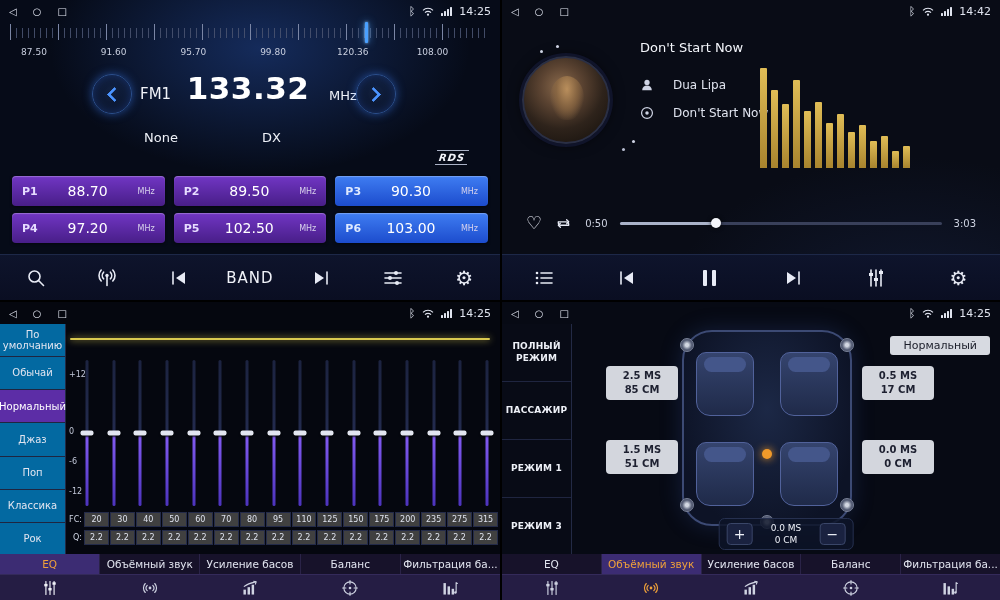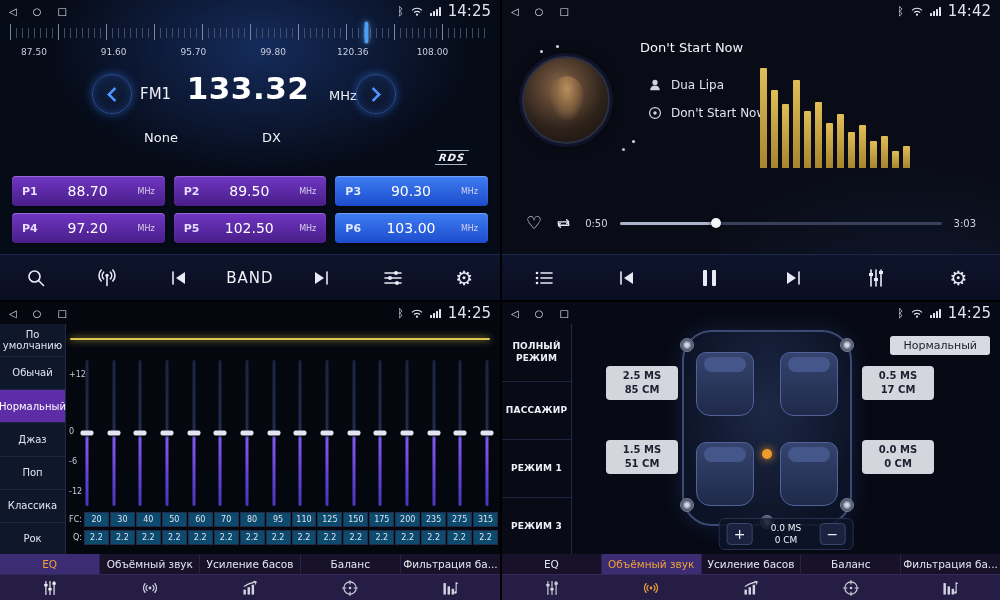--- a/index.html
+++ b/index.html
@@ -12,21 +12,21 @@
 .panel-player{background:#090c16;border-left:2px solid #000}
 .panel-player::before{content:"";position:absolute;inset:0;background:radial-gradient(ellipse 340px 220px at 82% 105%,rgba(32,48,95,.35),transparent 72%);pointer-events:none}
 .panel-eq{background:#05070f;border-top:2px solid #000}
 .panel-sur{background:#070a14;border-top:2px solid #000;border-left:2px solid #000}
 
 
 .statusbar{height:22px;display:flex;align-items:center;justify-content:space-between;padding:0 9px;position:relative;z-index:6}
 .sb-left{display:flex;align-items:center;gap:16px;font-size:10px;color:#dfe3ee}
 .sb-left span{cursor:pointer}
 .sb-right{display:flex;align-items:center;gap:7px;color:#dfe3ee}
-.sb-time{font-size:15px}
+.sb-time{font-size:11px}
 .bt{font-size:11px;line-height:1}
 .wifi svg{display:block}
 .sig{display:flex;align-items:flex-end;gap:1px;height:9px}
 .sig i{width:2px;background:#dfe3ee;display:block;border-radius:.5px}
 .sig i:nth-child(1){height:3px}.sig i:nth-child(2){height:5px}
 .sig i:nth-child(3){height:7px}.sig i:nth-child(4){height:9px}
 
 
 .freq-scale{position:absolute;top:24px;left:10px;right:10px;height:40px;z-index:2;cursor:pointer}
 .ticks-minor{position:absolute;top:4px;left:0;right:0;height:10px;background:repeating-linear-gradient(90deg,#48526f 0 1px,transparent 1px 6px);opacity:.9}
@@ -63,54 +63,54 @@
 .gear-glyph{font-size:20px;color:#e8ebf5;line-height:1}
 .band-label{font-size:15px;letter-spacing:1px;color:#f0f2f8}
 .pausebars{display:flex;gap:5px}
 .pausebars i{display:block;width:4px;height:16px;background:#e8ebf5;border-radius:1px}
 
 
 .album{position:absolute;left:20px;top:56px;width:88px;height:88px;border-radius:50%;background:radial-gradient(circle at 44% 34%,#8a6a4c 0%,#5c4432 28%,#2e231b 58%,#120e0a 100%);border:2px solid #2a2f45;box-shadow:0 0 0 3px #10142a,0 0 14px rgba(0,0,0,.7);z-index:2}
 .album::before{content:"";position:absolute;left:26px;top:18px;width:34px;height:44px;border-radius:50% 50% 45% 45%;background:radial-gradient(ellipse at 50% 30%,#c89a62 0%,#8a6742 45%,transparent 75%);opacity:.8}
 .album::after{content:"";position:absolute;width:3px;height:3px;border-radius:50%;background:#cfd4e4;top:-8px;left:16px;box-shadow:16px -5px 0 #cfd4e4,92px 90px 0 #cfd4e4,82px 98px 0 #b9bfd2}
 .track-title{position:absolute;left:138px;top:40px;font-size:13px;color:#f4f6fb;z-index:2}
-.meta-row{position:absolute;left:146px;display:flex;align-items:flex-start;gap:9px;font-size:12px;color:#dfe3ee;z-index:2}
+.meta-row{position:absolute;left:138px;display:flex;align-items:flex-start;gap:19px;font-size:12px;color:#dfe3ee;z-index:2}
 .meta-artist{top:78px}
 .meta-album{top:106px}
 .micon svg{display:block;stroke:#cfd4e4;fill:none;stroke-width:1.4;width:14px;height:14px}
 .micon .fillbit{fill:#cfd4e4;stroke:none}
 .spectrum{position:absolute;left:258px;top:68px;width:160px;height:100px;display:flex;align-items:flex-end;gap:4px;z-index:2}
 .sbar{width:7px;background:linear-gradient(180deg,#e0bd56,#a8842e);border-radius:1px 1px 0 0}
 .progress-row{position:absolute;left:24px;right:24px;top:212px;height:22px;display:flex;align-items:center;gap:12px;z-index:2}
 .heart{font-size:18px;color:#e8ebf5;cursor:pointer;line-height:1}
 .repeat{cursor:pointer}
 .repeat svg{display:block;stroke:#e8ebf5;fill:none;stroke-width:1.5;stroke-linecap:round;stroke-linejoin:round;width:19px;height:19px}
 .ptime{font-size:10px;color:#cfd4e2}
 .ptrack{flex:1;height:3px;background:#39405a;border-radius:2px;position:relative;cursor:pointer}
 .pfill{position:absolute;left:0;top:0;bottom:0;background:#aab3c9;border-radius:2px}
 .pknob{position:absolute;top:50%;transform:translate(-50%,-50%);width:10px;height:10px;border-radius:50%;background:#f3f5fa;box-shadow:0 0 4px rgba(0,0,0,.8);cursor:pointer}
 
 
 .eq-body{position:absolute;top:22px;left:0;right:0;height:232px;display:flex}
-.eq-sidebar{width:66px;background:#0f172a;border-right:1px solid #232a45;display:flex;flex-direction:column}
+.eq-sidebar{width:66px;background:#0369a1;border-right:1px solid #232a45;display:flex;flex-direction:column}
 .eq-preset{flex:1;display:flex;align-items:center;justify-content:center;text-align:center;font-size:10px;color:#e2e5f0;border-bottom:1px solid #1f2540;padding:1px 2px;line-height:1.15;cursor:pointer}
 .eq-preset.active{background:#5c2da6;color:#fff}
 .eq-main{flex:1;position:relative}
 .eq-curve{position:absolute;left:4px;right:10px;top:14px;height:2px;background:#d9c94f;box-shadow:0 0 7px #d9c94f;border-radius:1px}
 .eq-scale{position:absolute;left:3px;font-size:8px;color:#c2c7d8;z-index:3}
 .eq-scale.s0{top:46px}.eq-scale.s1{top:103px}.eq-scale.s2{top:133px}.eq-scale.s3{top:163px}
 .eq-sliders{position:absolute;left:14px;right:6px;top:36px;height:146px;display:flex;justify-content:space-between}
 .vslider{position:relative;width:14px;height:146px;cursor:pointer}
 .vtrack{position:absolute;left:50%;transform:translateX(-50%);top:0;bottom:0;width:3px;border-radius:2px;background:linear-gradient(180deg,#1c2340 0%,#232b4e 48%,#8059f0 53%,#4c33bc 100%);box-shadow:0 30px 18px -12px rgba(110,80,240,.35)}
 .vknob{position:absolute;left:50%;top:50%;transform:translate(-50%,-50%);width:13px;height:5px;background:#e2e5f0;border-radius:2px;box-shadow:0 1px 2px #000}
 .eq-row{position:absolute;left:2px;right:2px;display:flex;align-items:center}
 .eq-row.fc{top:188px}.eq-row.q{top:206px}
 .eq-row .rlabel{width:16px;font-size:8px;color:#cfd4e2;text-align:right;padding-right:2px}
 .cells{flex:1;display:flex;gap:1px}
-.eq-cell{flex:1;height:15px;background:#0c4a6e;border:1px solid #242b49;font-size:8px;display:flex;align-items:center;justify-content:center;color:#dfe3ee}
+.eq-cell{flex:1;height:15px;background:#404040;border:1px solid #242b49;font-size:8px;display:flex;align-items:center;justify-content:center;color:#dfe3ee}
 
 
 .tabbar{position:absolute;left:0;right:0;bottom:0;height:46px;display:flex;flex-direction:column;z-index:6}
 .tabs{display:flex;height:20px}
 .tab{flex:1;display:flex;align-items:center;justify-content:center;font-size:10.5px;color:#e2e5f0;background:#17122a;border-right:1px solid #2a2347;white-space:nowrap;overflow:hidden;cursor:pointer}
 .tab:last-child{border-right:none}
 .tab.active{background:#3c2c73;color:#f0a13a}
 .iconrow{flex:1;display:flex;background:#251d44;border-top:1px solid #342a5a}
 .icon-cell{flex:1;display:flex;align-items:center;justify-content:center;cursor:pointer}
 .icon-cell svg{width:18px;height:18px;stroke:#cfd3e2;fill:none;stroke-width:1.4;stroke-linecap:round;stroke-linejoin:round}

